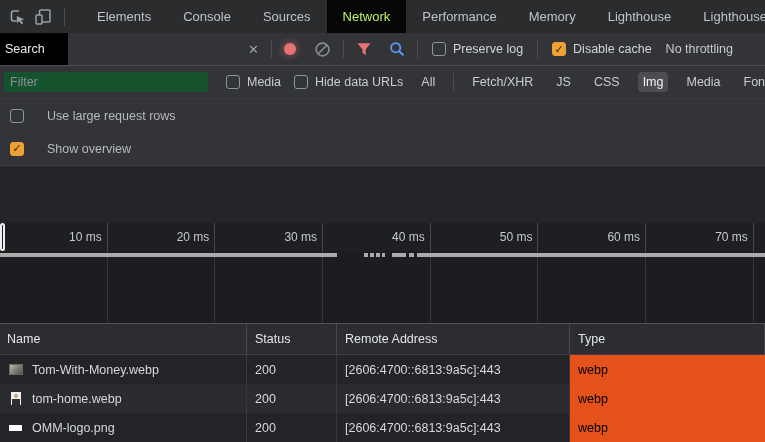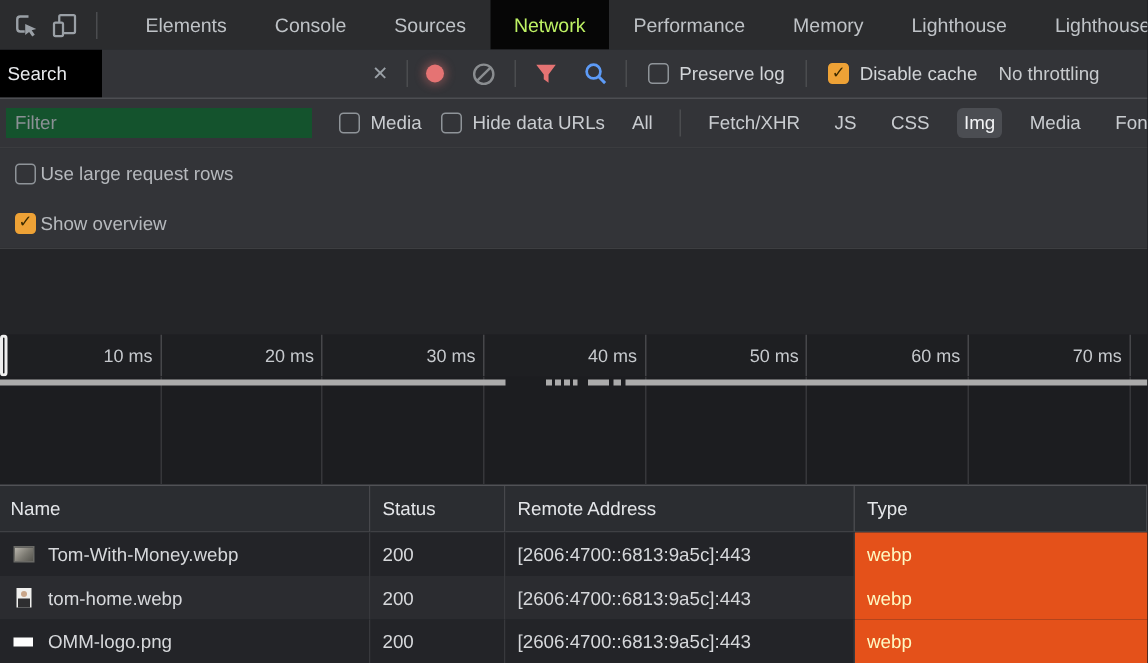--- a/index.html
+++ b/index.html
@@ -67,21 +67,21 @@
   }
   .filter-input::placeholder { color:#8b9095; }
   .ftype { color:#c9ccd0; padding:3px 5px; border-radius:4px; flex:0 0 auto; }
   .ftype.active { background:#4b4d52; color:#f2f3f5; }
   .flabel { color:#c9ccd0; margin-left:7px; }
 
   
   .optrow {
     height:33px; background:#333438; display:flex; align-items:center; padding-left:10px;
   }
-  .opt-label { color:#b6b9bd; margin-left:3px; }
+  .opt-label { color:#b6b9bd; margin-left:23px; }
 
   
   .filmstrip { height:58px; background:#242528; border-top:1px solid #3d3e41; }
 
   
   .ruler {
     height:28px; background:#1e1f22; display:flex; position:relative; overflow:hidden;
   }
   .ruler .cell {
     width:107.7px; flex:0 0 auto; border-right:1px solid #46474a;
@@ -111,21 +111,21 @@
     border-right:1px solid #47484c; border-bottom:1px solid #3f4044;
   }
   .hcell:first-child { padding-left:7px; }
   .hcell:last-child { border-right:none; }
   .bcell {
     height:29px; display:flex; align-items:center; padding-left:8px;
     border-right:1px solid #38393d; color:#d6d8db; overflow:hidden; white-space:nowrap;
   }
   .row-a { background:#232428; }
   .row-b { background:#2b2c30; }
-  .type-cell { background:#e4511a; color:#fef9c3; border-right:none; }
+  .type-cell { background:#e4511a; color:#000000; border-right:none; }
   .icon-box { width:15px; height:15px; margin-right:9px; display:flex; align-items:center; justify-content:center; flex:0 0 auto; }
   .thumb-photo { width:14px; height:11px; background:linear-gradient(135deg,#b9b6ad,#7c7a72 55%,#55544e); border:1px solid #6a6a66; }
   .thumb-portrait { width:10px; height:13px; background:#f0f0ee; position:relative; }
   .thumb-portrait::after { content:""; position:absolute; bottom:0; left:1px; right:1px; height:6px; background:#2e2e30; }
   .thumb-portrait::before { content:""; position:absolute; top:2px; left:3px; width:4px; height:4px; border-radius:50%; background:#c9a68a; }
   .thumb-logo { width:13px; height:6px; background:#fdfdfd; }
 </style>
 </head>
 <body>
 

